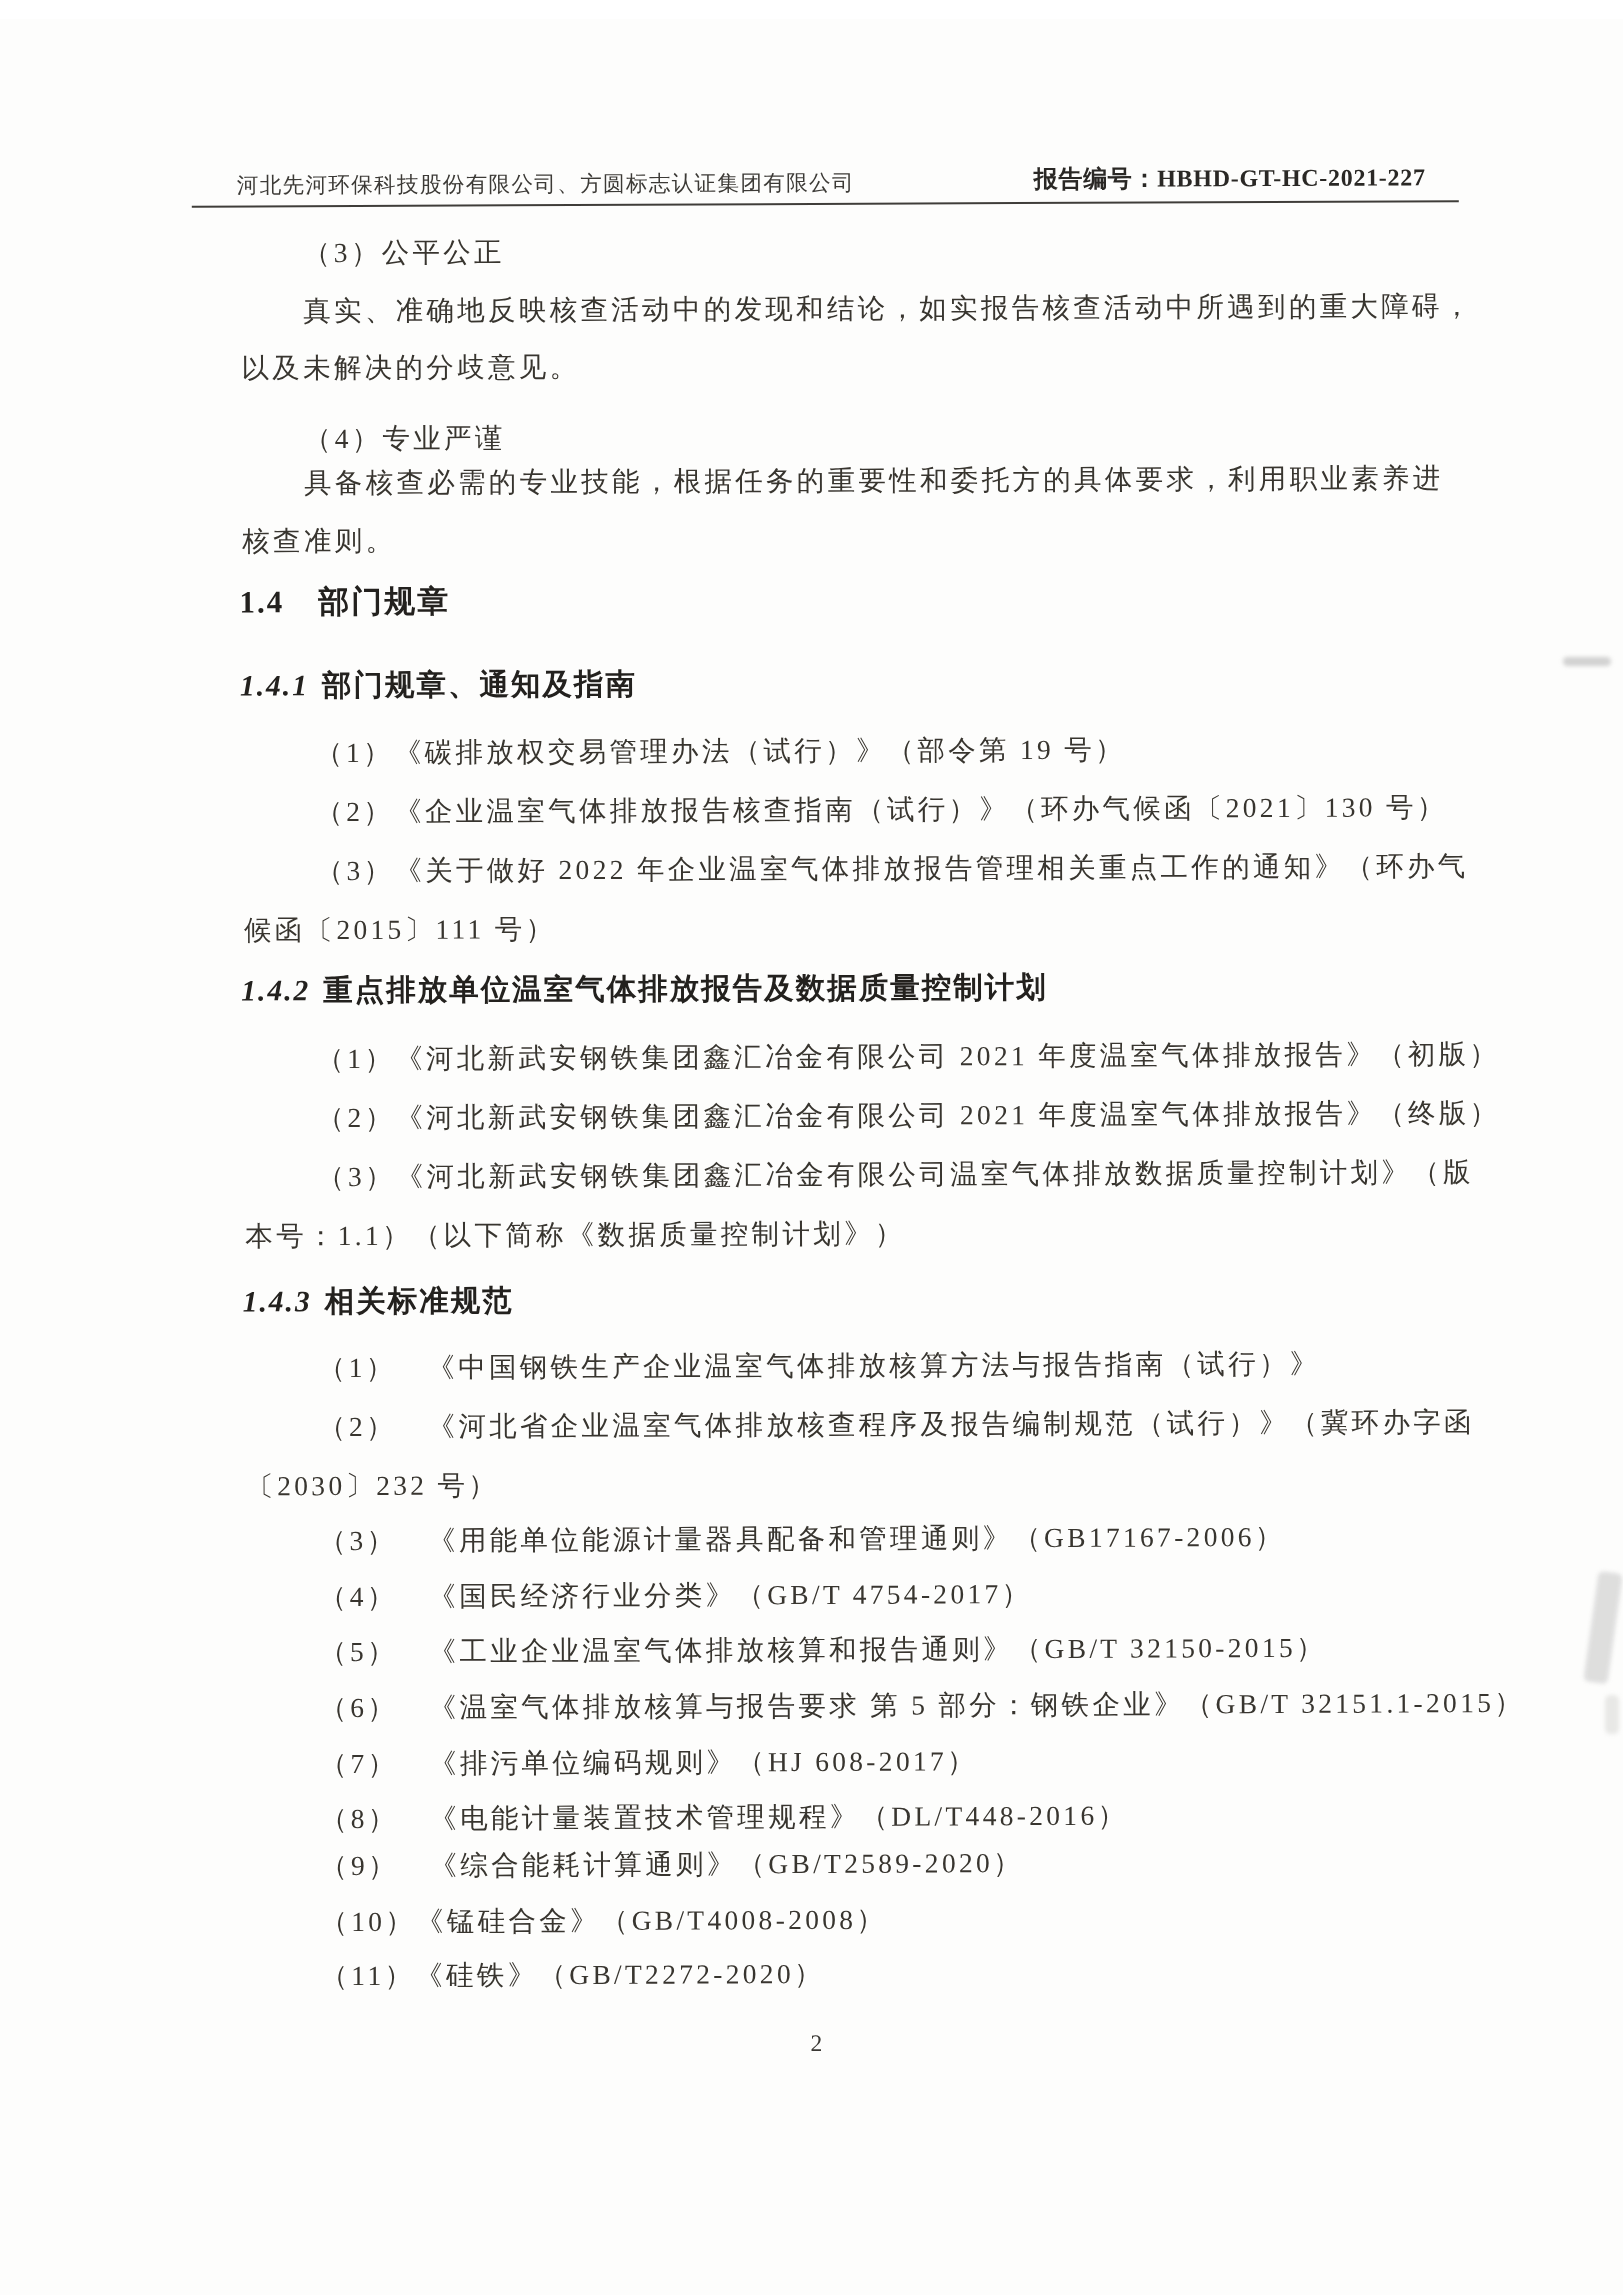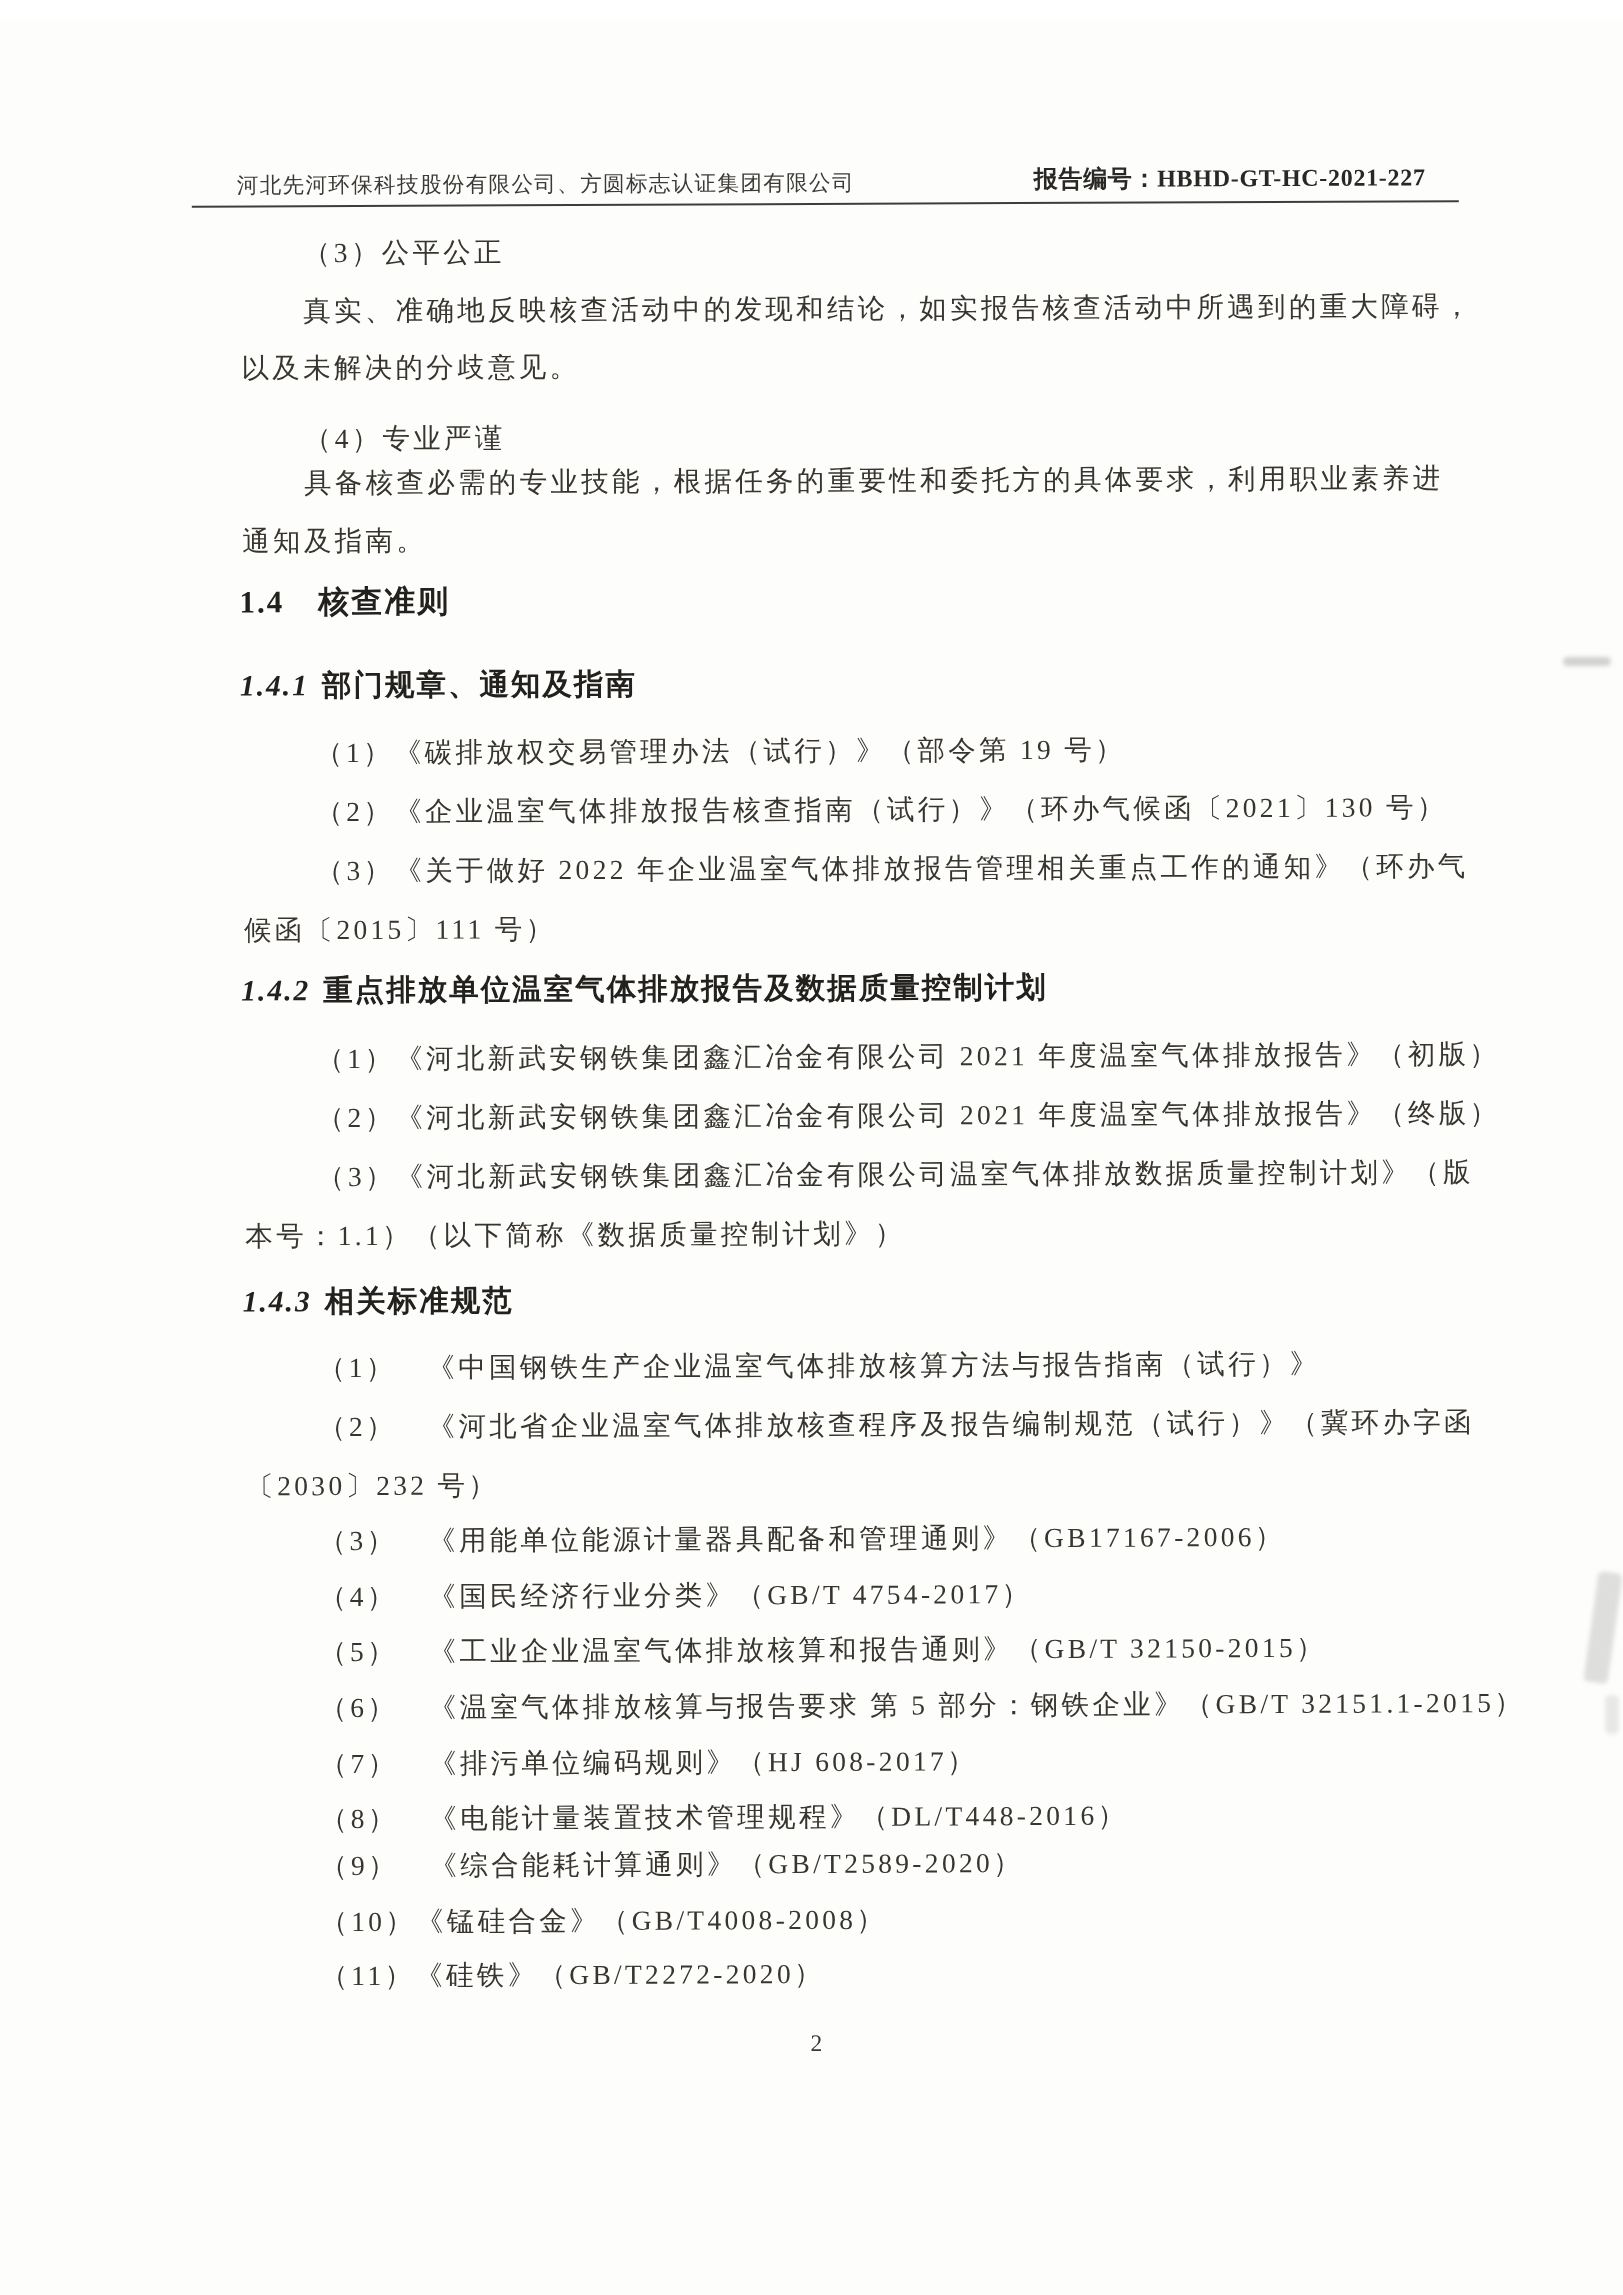--- a/index.html
+++ b/index.html
@@ -54,24 +54,24 @@
     <div class="hdr-left">河北先河环保科技股份有限公司、方圆标志认证集团有限公司</div>
     <div class="hdr-right">报告编号：HBHD-GT-HC-2021-227</div>
     <div class="hdr-rule"></div>
 
     <div class="line para-indent" style="top:216px">（3）公平公正</div>
     <div class="line para-indent" style="top:274px">真实、准确地反映核查活动中的发现和结论，如实报告核查活动中所遇到的重大障碍，</div>
     <div class="line" style="top:331px">以及未解决的分歧意见。</div>
 
     <div class="line para-indent" style="top:402px">（4）专业严谨</div>
     <div class="line para-indent" style="top:446px">具备核查必需的专业技能，根据任务的重要性和委托方的具体要求，利用职业素养进</div>
-    <div class="line" style="top:504px">通知及指南。</div>
+    <div class="line" style="top:504px">核查准则。</div>
 
     <div class="h1" style="top:560px">
-      <span class="num">1.4</span><span>核查准则</span>
+      <span class="num">1.4</span><span>部门规章</span>
     </div>
 
     <div class="h2" style="top:645px">
       <span class="num">1.4.1</span><span>部门规章、通知及指南</span>
     </div>
     <div class="line item-indent" style="top:716px">（1）《碳排放权交易管理办法（试行）》（部令第 19 号）</div>
     <div class="line item-indent" style="top:775px">（2）《企业温室气体排放报告核查指南（试行）》（环办气候函〔2021〕130 号）</div>
     <div class="line item-indent" style="top:834px">（3）《关于做好 2022 年企业温室气体排放报告管理相关重点工作的通知》（环办气</div>
     <div class="line" style="top:893px">候函〔2015〕111 号）</div>
 

